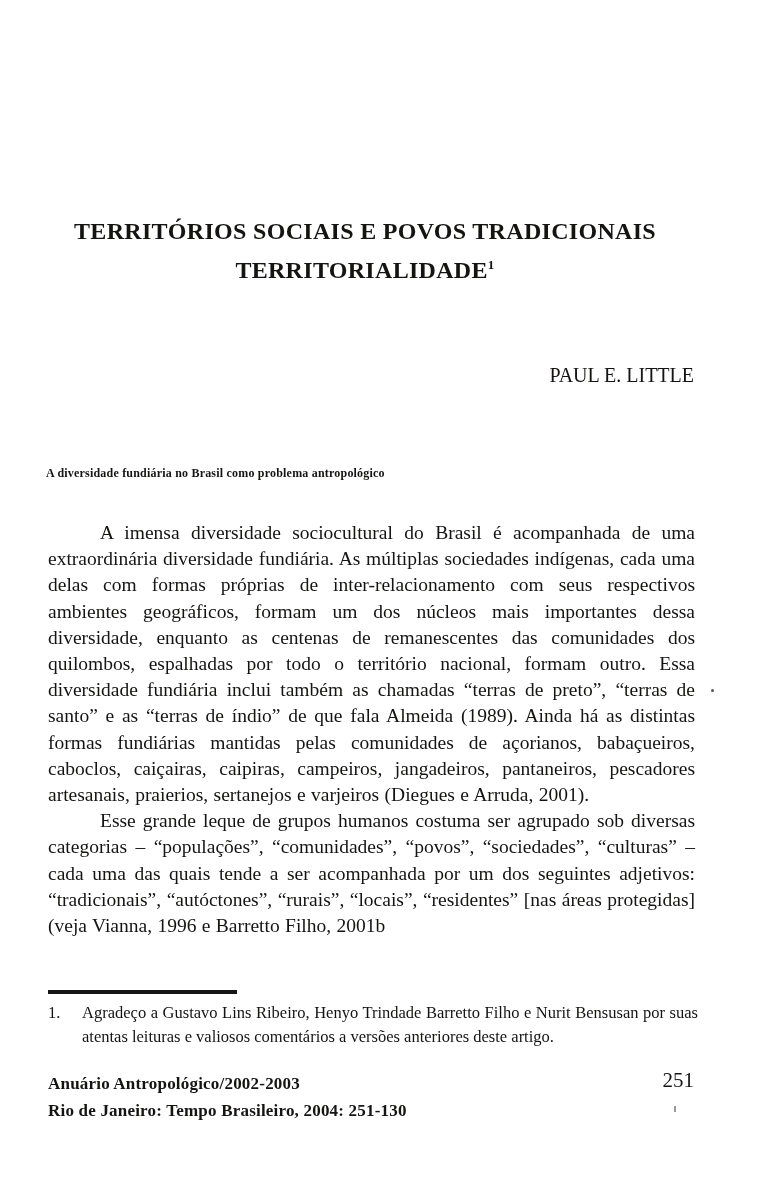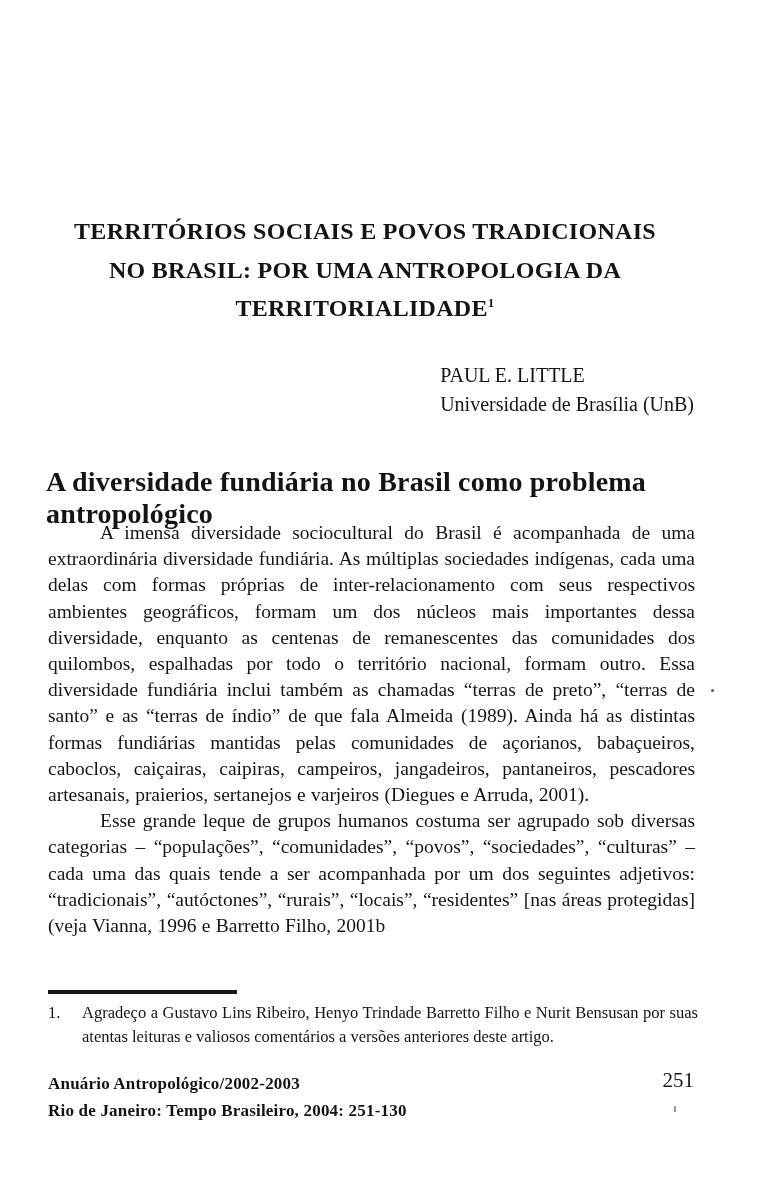--- a/index.html
+++ b/index.html
@@ -41,21 +41,21 @@
     font-size: 20px;
     line-height: 28.5px;
   }
   
   .section-heading {
     position: absolute;
     top: 466px;
     left: 46px;
     right: 60px;
     font-weight: bold;
-    font-size: 28px;
+    font-size: 12px;
     letter-spacing: 0.2px;
   }
   
   .body-text {
     position: absolute;
     top: 520px;
     left: 48px;
     width: 647px;
     font-size: 19.5px;
     line-height: 26.2px;
@@ -124,27 +124,25 @@
     background: #999;
   }
 </style>
 </head>
 <body>
 
 <div class="page">
 
   <div class="title-block">
     <div>TERRITÓRIOS SOCIAIS E POVOS TRADICIONAIS</div>
-    <div>NO BRASIL: POR UMA ANTROPOLOGIA DA</div>
     <div><span>TERRITORIALIDADE</span><sup>1</sup></div>
   </div>
 
   <div class="author-block">
     <div>PAUL E. LITTLE</div>
-    <div>Universidade de Brasília (UnB)</div>
   </div>
 
   <div class="section-heading">A diversidade fundiária no Brasil como problema antropológico</div>
 
   <div class="body-text">
     <p>A imensa diversidade sociocultural do Brasil é acompanhada de uma extraordinária diversidade fundiária. As múltiplas sociedades indígenas, cada uma delas com formas próprias de inter-relacionamento com seus respectivos ambientes geográficos, formam um dos núcleos mais importantes dessa diversidade, enquanto as centenas de remanescentes das comunidades dos quilombos, espalhadas por todo o território nacional, formam outro. Essa diversidade fundiária inclui também as chamadas “terras de preto”, “terras de santo” e as “terras de índio” de que fala Almeida (1989). Ainda há as distintas formas fundiárias mantidas pelas comunidades de açorianos, babaçueiros, caboclos, caiçairas, caipiras, campeiros, jangadeiros, pantaneiros, pescadores artesanais, praierios, sertanejos e varjeiros (Diegues e Arruda, 2001).</p>
     <p>Esse grande leque de grupos humanos costuma ser agrupado sob diversas categorias – “populações”, “comunidades”, “povos”, “sociedades”, “culturas” – cada uma das quais tende a ser acompanhada por um dos seguintes adjetivos: “tradicionais”, “autóctones”, “rurais”, “locais”, “residentes” [nas áreas protegidas] (veja Vianna, 1996 e Barretto Filho, 2001b</p>
   </div>
 
   <div class="footnote-rule"></div>

